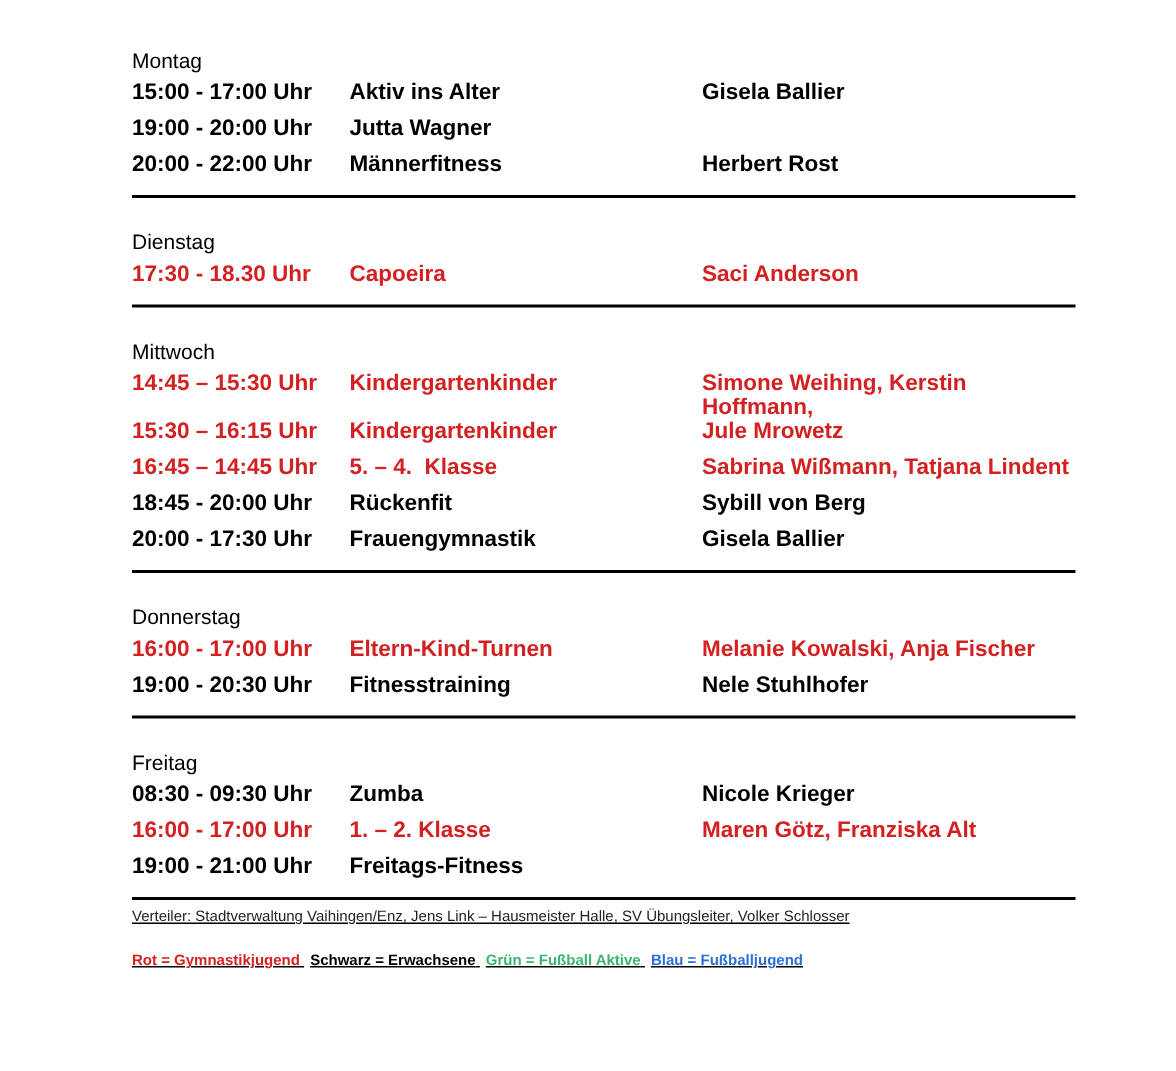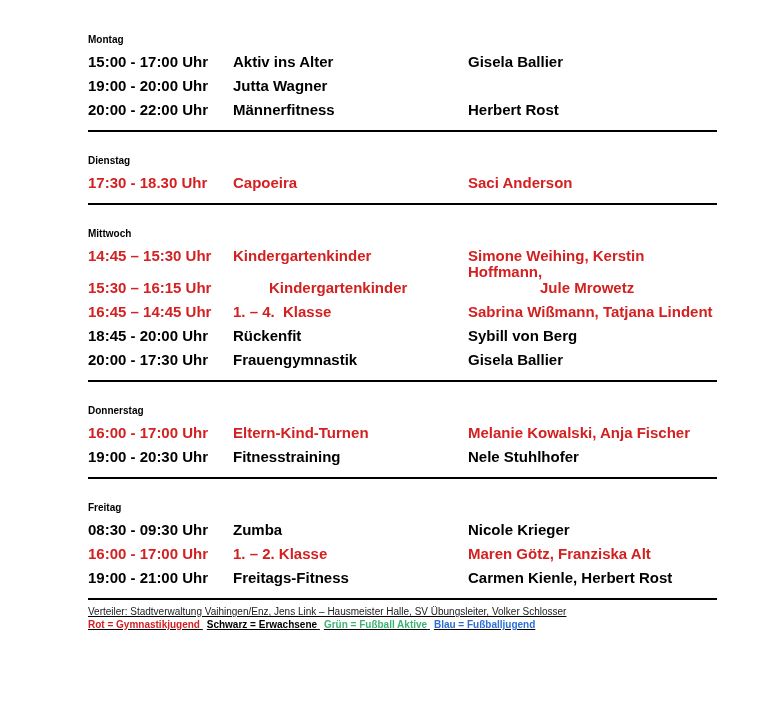--- a/index.html
+++ b/index.html
@@ -9,45 +9,45 @@
   html,body{background:#ffffff;}
   body{
     width:784px; height:714px; overflow:hidden;
     font-family:"Liberation Sans", sans-serif;
     color:var(--black);
   }
   .doc{
     padding:32px 67px 0 88px;  
   }
   .day h2{
-    font-size:10px; line-height:16px; font-weight:bold; margin:0 0 6px 0;
+    font-size:14px; line-height:16px; font-weight:normal; margin:0 0 6px 0;
   }
   .row{
     display:grid;
     grid-template-columns:145px 235px 1fr;
     font-size:15px; line-height:16px; font-weight:bold;
     margin-top:8px;
   }
   .day h2 + .row{margin-top:0;}
-  .row.tight{margin-top:0;gap:36px;}
+  .row.tight{margin-top:0;}
   .row span{white-space:pre-wrap;}
   .row[data-group="red"]{color:var(--red);}
   .row[data-group="black"]{color:var(--black);}
   hr.divider{
     border:none; border-top:2px solid #000;
     margin:12px 0 0 0; width:629px;
   }
   .day{margin-bottom:21px;}
   .day:last-of-type{margin-bottom:0;}
   .footer{margin-top:5px;text-decoration:underline;}
   .footer .note{
     font-size:10px; line-height:13px; font-weight:normal; color:var(--gray-text);
   }
   .legend{
-    font-size:10px; line-height:13px; font-weight:bold; margin-top:0;
+    font-size:10px; line-height:13px; font-weight:bold; margin-top:16px;
   }
   .legend span + span{margin-left:4px;}
   .legend [data-group="red"]{color:var(--red);}
   .legend [data-group="black"]{color:var(--black);}
   .legend [data-group="green"]{color:var(--green);}
   .legend [data-group="blue"]{color:var(--blue);}
 </style>
 </head>
 <body>
 
@@ -89,21 +89,21 @@
       <span>Kindergartenkinder</span>
       <span>Simone Weihing, Kerstin Hoffmann,</span>
     </div>
     <div class="row tight" data-group="red">
       <span>15:30 – 16:15 Uhr</span>
       <span>Kindergartenkinder</span>
       <span>Jule Mrowetz</span>
     </div>
     <div class="row" data-group="red">
       <span>16:45 – 14:45 Uhr</span>
-      <span>1. – 4.  Klasse</span>
+      <span>5. – 4.  Klasse</span>
       <span>Sabrina Wißmann, Tatjana Lindent</span>
     </div>
     <div class="row" data-group="black">
       <span>18:45 - 20:00 Uhr</span>
       <span>Rückenfit</span>
       <span>Sybill von Berg</span>
     </div>
     <div class="row" data-group="black">
       <span>20:00 - 17:30 Uhr</span>
       <span>Frauengymnastik</span>
@@ -135,21 +135,20 @@
       <span>Nicole Krieger</span>
     </div>
     <div class="row" data-group="red">
       <span>16:00 - 17:00 Uhr</span>
       <span>1. – 2. Klasse</span>
       <span>Maren Götz, Franziska Alt</span>
     </div>
     <div class="row" data-group="black">
       <span>19:00 - 21:00 Uhr</span>
       <span>Freitags-Fitness</span>
-      <span>Carmen Kienle, Herbert Rost</span>
     </div>
     <hr class="divider">
   </section>
 
   <div class="footer">
     <div class="note">Verteiler: Stadtverwaltung Vaihingen/Enz, Jens Link – Hausmeister Halle, SV Übungsleiter, Volker Schlosser</div>
     <div class="legend">
       <span data-group="red">Rot = Gymnastikjugend</span>
       <span data-group="black">Schwarz = Erwachsene</span>
       <span data-group="green">Grün = Fußball Aktive</span>

